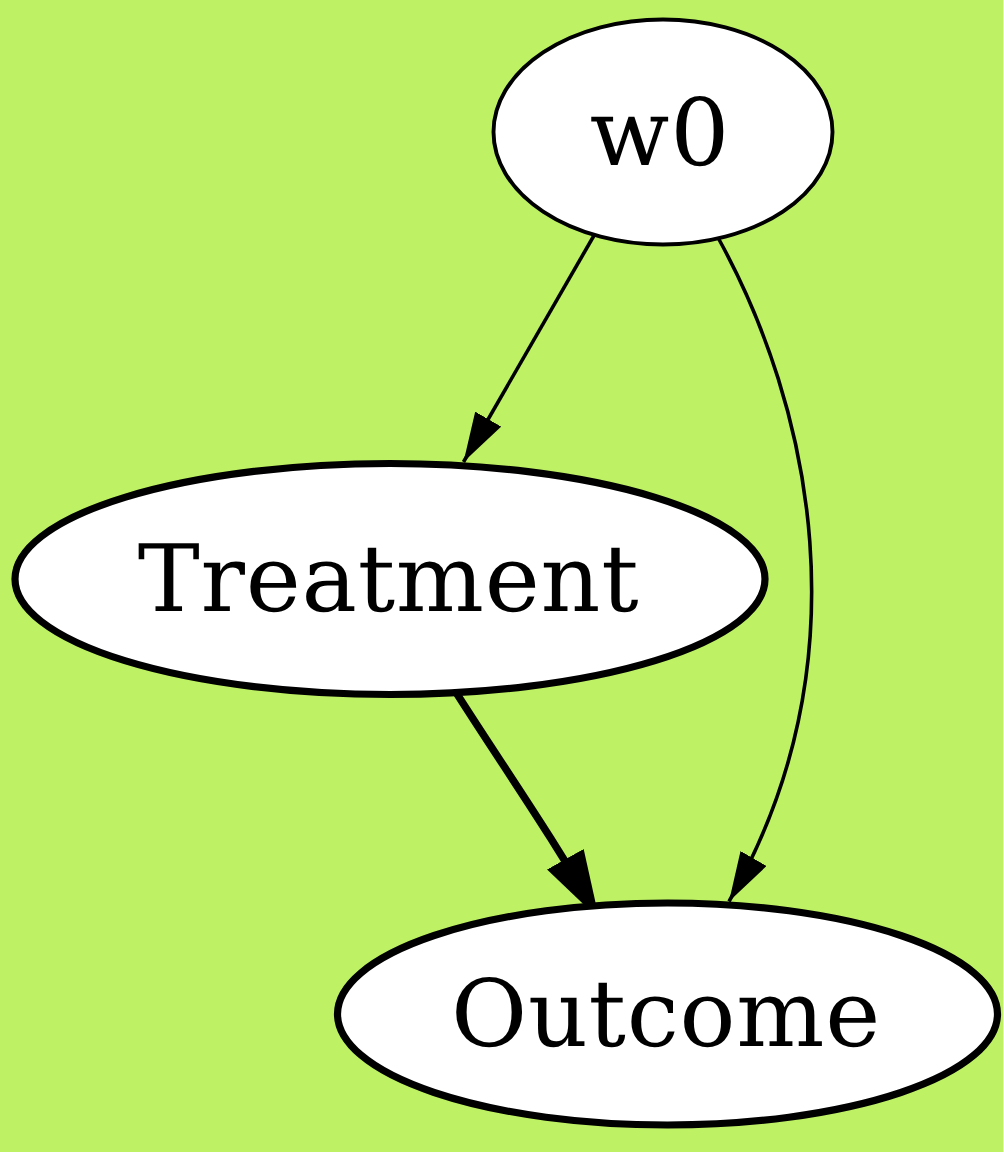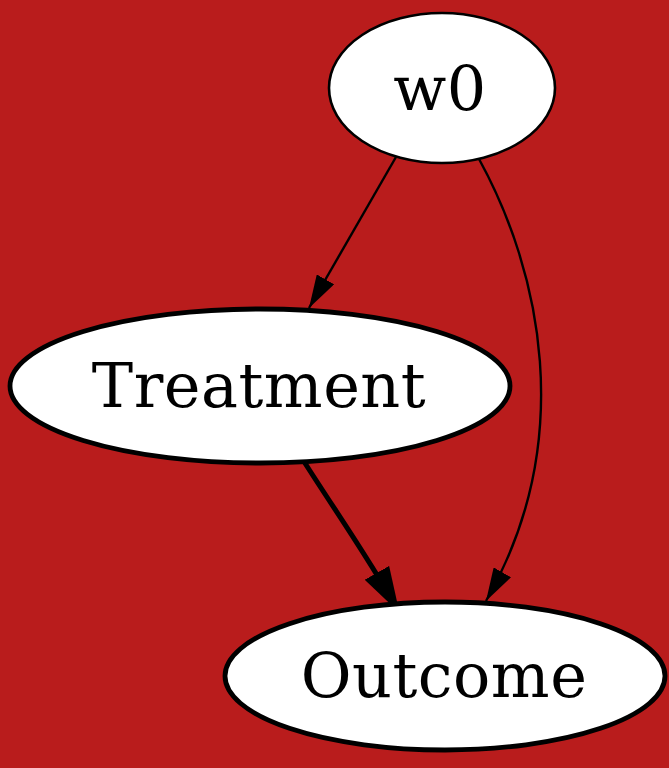--- a/index.html
+++ b/index.html
@@ -3,21 +3,21 @@
 <meta charset="utf-8">
 <style>
   html, body {
     margin: 0;
     padding: 0;
     background: #ffffff;
   }
   .canvas-wrap {
     width: 669px;
     height: 768px;
-    background: #b91c1c;
+    background: #bef264;
     overflow: hidden;
   }
   svg { display: block; }
   .node-ellipse {
     fill: #ffffff;
     stroke: #000000;
   }
   .node-ellipse.thin  { stroke-width: 2.6px; }
   .node-ellipse.bold  { stroke-width: 4.8px; }
   .edge {

